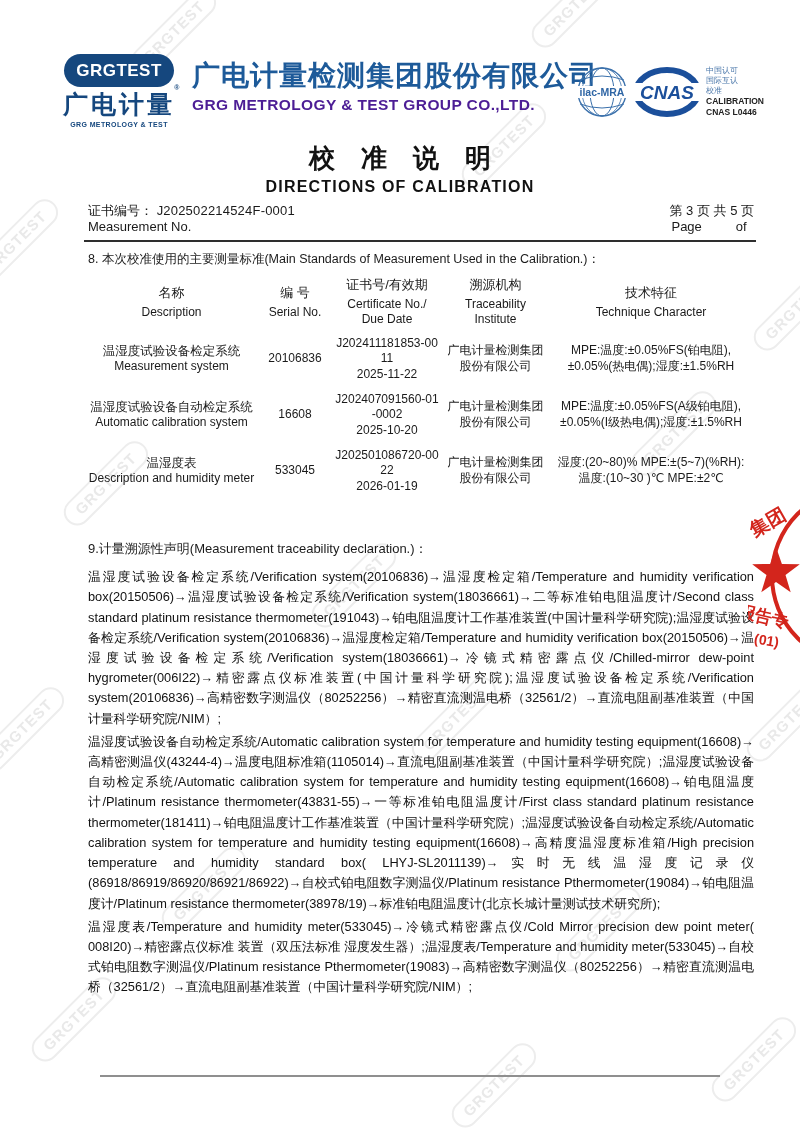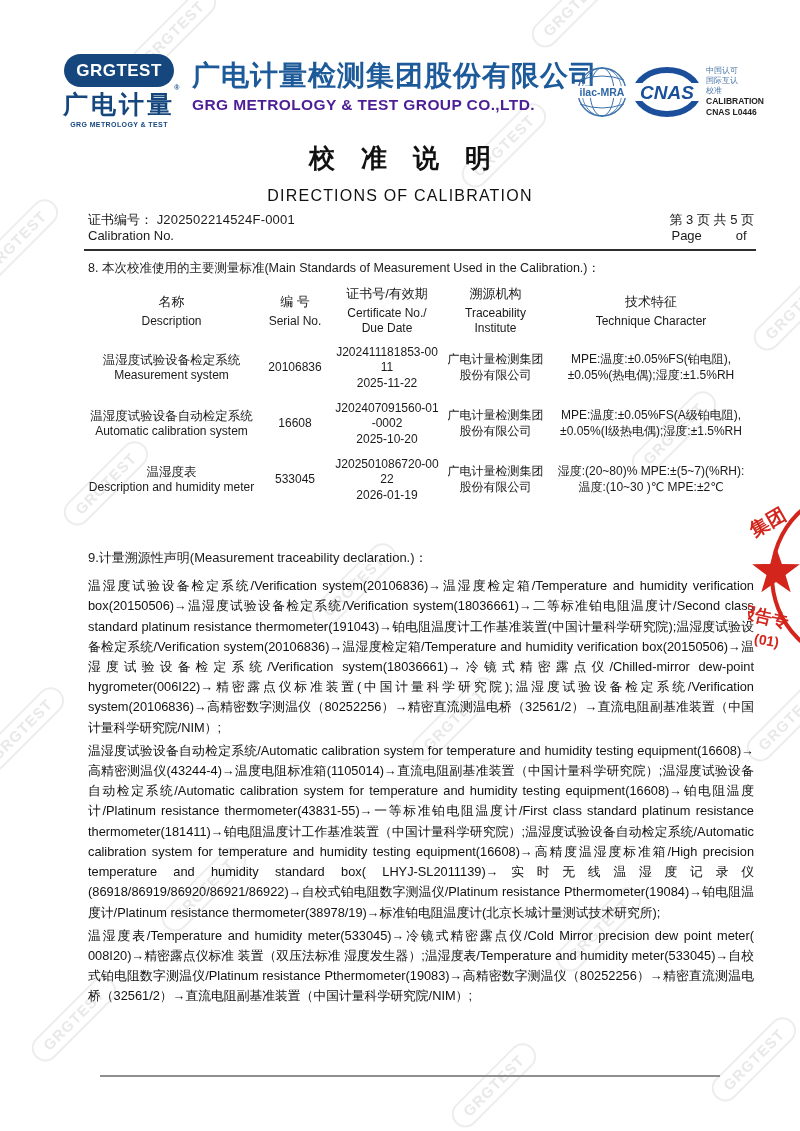--- a/index.html
+++ b/index.html
@@ -29,21 +29,21 @@
   .company-en { font-size:15.5px; font-weight:bold; color:#4c1d95; letter-spacing:0.4px; white-space:nowrap; margin-top:1px; }
 
   .accred { flex:none; display:flex; align-items:center; gap:5px; margin-top:12px; }
   .acc-text { line-height:1.25; }
   .acc-cn { color:#4d79ab; font-size:8px; }
   .acc-en { color:#222; font-weight:bold; font-size:8.5px; }
 
   
   .doc-title { text-align:center; margin-top:13px; }
   .title-cn { font-size:26px; font-weight:bold; color:#111; letter-spacing:26px; text-indent:26px; }
-  .title-en { font-size:16px; color:#111; letter-spacing:1.2px; margin-top:11px; font-weight:400; }
+  .title-en { font-size:16px; color:#111; letter-spacing:1.2px; margin-top:2px; font-weight:700; }
 
   
   .cert-row { display:flex; justify-content:space-between; align-items:center; margin:7px 46px 0 88px; font-size:13px; }
   .cert-left div, .cert-right div { line-height:16px; }
   .cert-num { letter-spacing:0.2px; }
   .page-en { display:flex; gap:34px; padding-left:2px; }
   .top-rule { border:none; border-top:2px solid #2e2e2e; margin:5px 44px 0 84px; }
 
   
   .sec8-heading { margin:9px 44px 0 88px; font-size:12.5px; }
@@ -135,21 +135,21 @@
       <div class="title-cn">校准说明</div>
       <div class="title-en">DIRECTIONS OF CALIBRATION</div>
     </div>
 
     <div class="cert-row">
       <div class="cert-left">
         <div>
           <span>证书编号：</span>
           <span class="cert-num">J202502214524F-0001</span>
         </div>
-        <div>Calibration No.</div>
+        <div>Measurement No.</div>
       </div>
       <div class="cert-right">
         <div>第 3 页 共 5 页</div>
         <div class="page-en">
           <span>Page</span>
           <span>of</span>
         </div>
       </div>
     </div>
     <hr class="top-rule">

